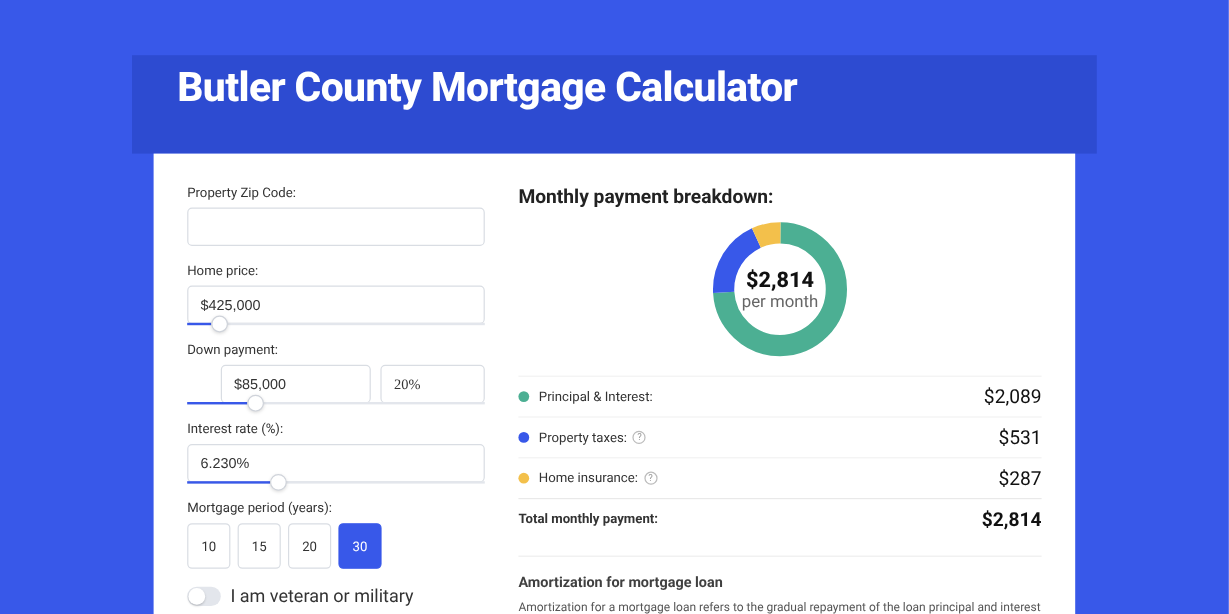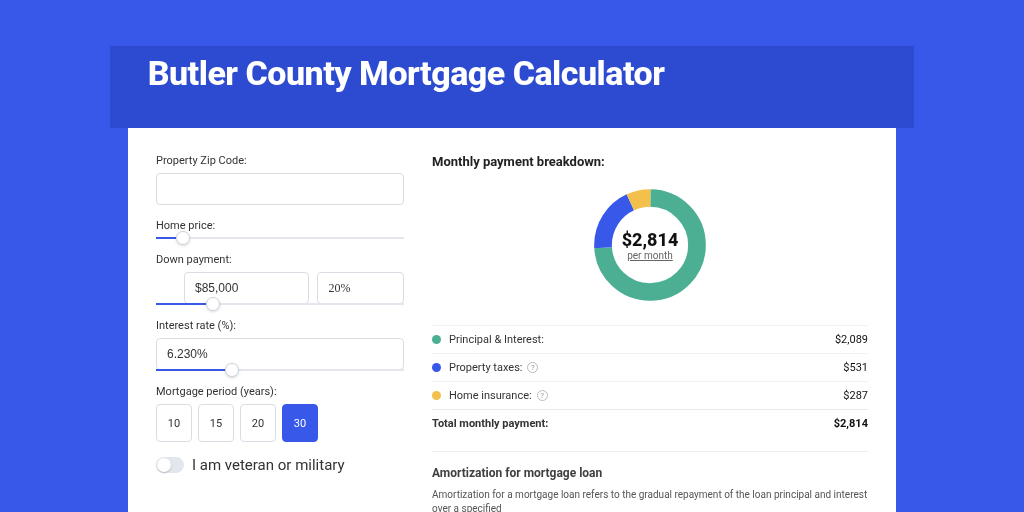--- a/index.html
+++ b/index.html
@@ -69,39 +69,39 @@
   .toggle {
     width: 28px; height: 16px; background:#e3e6ec; border-radius:8px;
     position:relative;
   }
   .toggle-knob {
     position:absolute; left:1px; top:1px; width:14px; height:14px;
     background:#fff; border-radius:50%; box-shadow:0 1px 2px rgba(0,0,0,0.2);
   }
   .toggle-label { font-size:15px; color:#333; }
   .section-title {
-    font-size: 13px; font-weight: 700; color: #222;
+    font-size: 16px; font-weight: 700; color: #222;
   }
   .donut-wrap {
     display:flex; justify-content:center; align-items:center;
     height: 140px; position:relative; margin-top: 6px; margin-bottom: 10px;
   }
   .donut-center {
     position:absolute; text-align:center;
   }
   .donut-amount { font-size:18px; font-weight:800; color:#111; }
-  .donut-sub { font-size:10px; color:#666;text-decoration:underline; }
+  .donut-sub { font-size:14px; color:#666; }
   .legend-row {
     display:flex; align-items:center; font-size:11px; color:#333;
     padding: 7px 0; border-top: 1px solid #f2f2f2;
   }
   .legend-row:first-of-type{ border-top-color: #e9e9e9; }
   .dot { width:9px; height:9px; border-radius:50%; margin-right:8px; flex-shrink:0; }
   .legend-label { flex:1; display:flex; align-items:center; gap:5px; }
-  .legend-val { font-size:11px; color:#111; }
+  .legend-val { font-size:16px; color:#111; }
   .total-row { font-weight:700; border-top:1px solid #e9e9e9; }
   .info-icon {
     width:11px; height:11px; border:1px solid #bbb; border-radius:50%;
     display:inline-flex; align-items:center; justify-content:center;
     font-size:8px; color:#999;
   }
   .amort-box {
     border-top:1px solid #eee; margin-top:14px; padding-top:14px;
   }
   .amort-title { font-size:12px; font-weight:700; color:#404040; margin-bottom:8px; }
@@ -116,20 +116,21 @@
 <div class="card">
   <div class="left-col">
 
     <div class="field-block">
       <label class="field-label">Property Zip Code:</label>
       <input class="text-input" value="" style="">
     </div>
 
     <div class="field-block">
       <label class="field-label">Home price:</label>
+      <input class="text-input" value="$425,000" style="">
       <div class="slider-track">
         <div class="slider-fill" style="width:8%"></div>
         <div class="slider-thumb" style="left:8%"></div>
       </div>
     </div>
 
     <div class="field-block">
       <label class="field-label">Down payment:</label>
       <div class="dp-row">
         <input class="text-input" value="$85,000" style="">

